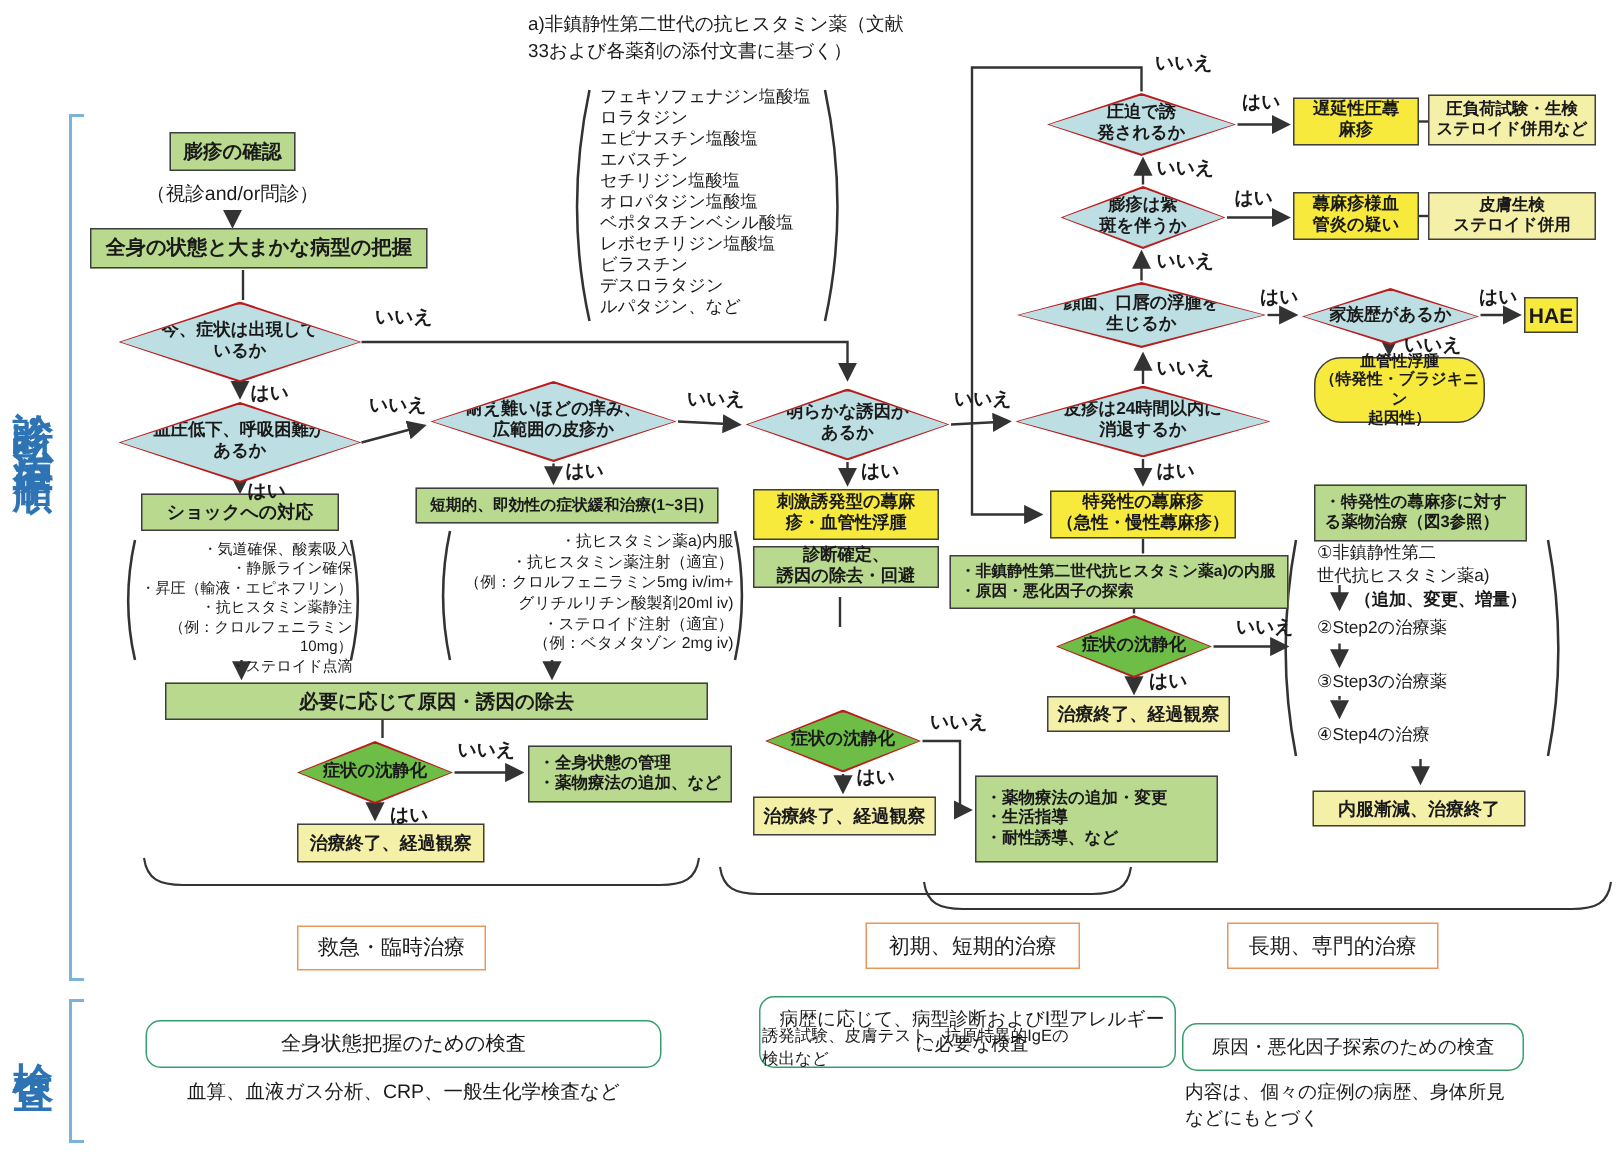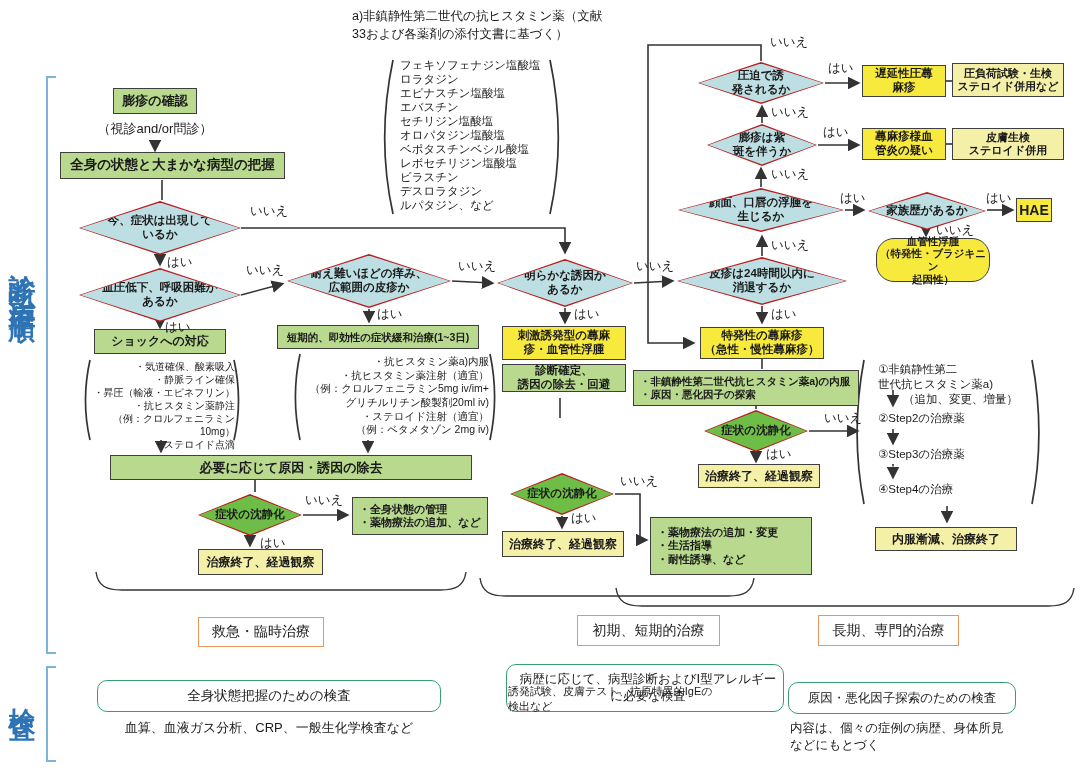--- a/index.html
+++ b/index.html
@@ -14,21 +14,21 @@
   .pbox{background:var(--pale_yellow);border:1.5px solid #3f3f3f;display:flex;align-items:center;justify-content:center;
        text-align:center;font-weight:bold;font-size:12px;line-height:1.2;white-space:pre-line;}
   .la{justify-content:flex-start;text-align:left;padding-left:6px;}
   .dia{clip-path:polygon(50% 0,100% 50%,50% 100%,0 50%);background:#b91c1c;display:flex;}
   .dia>.din{flex:1;margin:1.5px;clip-path:polygon(50% 0,100% 50%,50% 100%,0 50%);background:var(--diamond);
        display:flex;align-items:center;justify-content:center;text-align:center;font-size:11.5px;font-weight:bold;
        line-height:1.18;white-space:pre-line;}
   .dia.g>.din{background:var(--diamond_green);}
   .list{font-size:10px;line-height:1.3;white-space:pre-line;text-align:right;}
   .plain{white-space:pre-line;}
-  .lbl{font-size:12.5px;z-index:2;}
+  .lbl{font-size:12.5px;z-index:2;font-weight:bold;}
   .vlabel{writing-mode:vertical-rl;text-orientation:upright;color:var(--blue);font-weight:bold;
           font-size:27px;letter-spacing:7px;line-height:1;}
   .bracket{border-left:2px solid #7bb3d9;border-top:2px solid #7bb3d9;border-bottom:2px solid #7bb3d9;}
   .obox{background:#fff;border:1.5px solid var(--orange_border);display:flex;align-items:center;justify-content:center;
         font-size:14px;white-space:pre-line;}
   .rbox{background:#fff;border:1.6px solid var(--teal_border);border-radius:10px;display:flex;align-items:center;
         justify-content:center;text-align:center;font-size:13px;white-space:pre-line;}
 </style>
 </head>
 <body>
@@ -208,20 +208,22 @@
   <div class="node pbox" style="left:952px;top:128px;width:112px;height:32px;font-size:11px;">皮膚生検
 ステロイド併用</div>
   <div class="node dia" style="left:868px;top:192px;width:118px;height:38px;">
       <div class="din">家族歴があるか</div>
     </div>
   <div class="node ybox" style="left:1016px;top:198px;width:36px;height:24px;font-size:14px;">HAE</div>
   <div class="node ybox" style="left:876px;top:238px;width:114px;height:44px;font-size:10.5px;border-radius:18px;">血管性浮腫
 （特発性・ブラジキニン
 起因性）</div>
 
+  <div class="node box la" style="left:876px;top:323px;width:142px;height:38px;font-size:11px;">・特発性の蕁麻疹に対す
+る薬物治療（図3参照）</div>
   <div class="node plain" style="left:878px;top:362px;width:150px;font-size:11.5px;line-height:1.3;">①非鎮静性第二
 世代抗ヒスタミン薬a)</div>
   <div class="node lbl" style="left:903px;top:392px;font-size:11.5px;">（追加、変更、増量）</div>
   <div class="node plain" style="left:878px;top:411px;font-size:11.5px;">②Step2の治療薬</div>
   <div class="node plain" style="left:878px;top:447px;font-size:11.5px;">③Step3の治療薬</div>
   <div class="node plain" style="left:878px;top:482px;font-size:11.5px;">④Step4の治療</div>
   <div class="node pbox" style="left:875px;top:527px;width:142px;height:24px;">内服漸減、治療終了</div>
 
   <div class="node lbl" style="left:250px;top:203px;">いいえ</div>
   <div class="node lbl" style="left:167px;top:254px;">はい</div>

